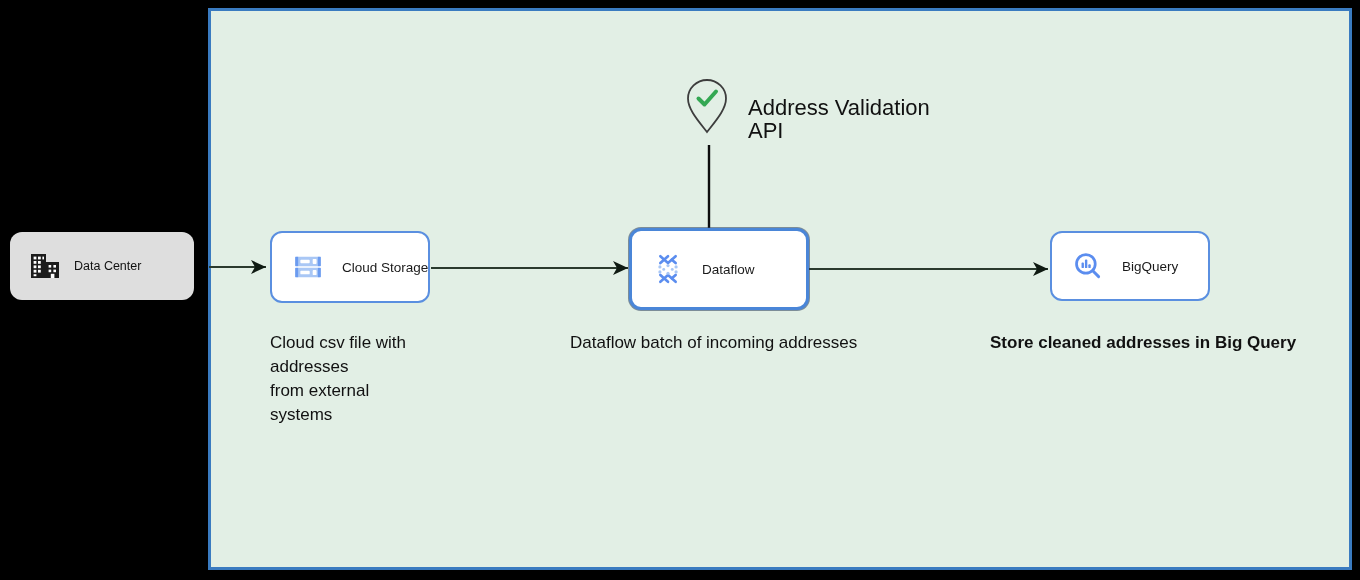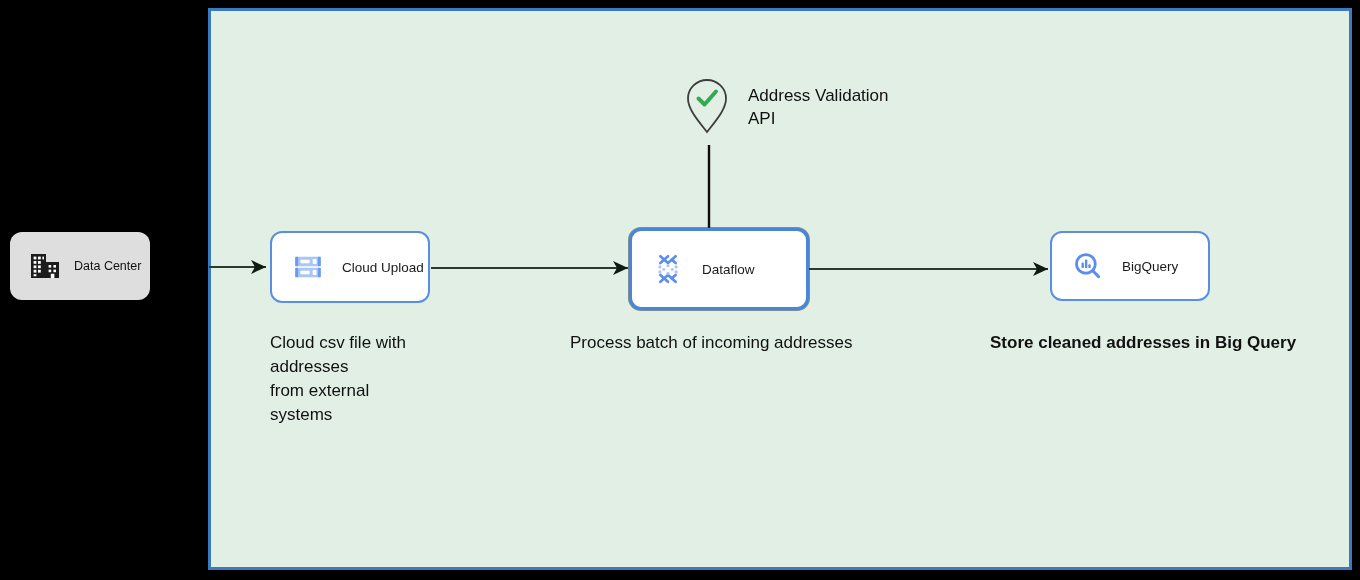--- a/index.html
+++ b/index.html
@@ -56,21 +56,21 @@
     font-size: 13.5px;
     color: #1A1A1A;
     white-space: nowrap;
   }
 
   
   #datacenter {
     position: absolute;
     left: 10px;
     top: 232px;
-    width: 140px;
+    width: 184px;
     height: 68px;
     box-sizing: border-box;
     background: #DEDEDE;
     border-radius: 12px;
     display: flex;
     align-items: center;
   }
   #datacenter .glyph {
     width: 34px;
     height: 34px;
@@ -94,22 +94,22 @@
     display: flex;
     align-items: flex-start;
   }
   #ext-service .glyph {
     width: 46px;
     height: 60px;
     flex: 0 0 auto;
   }
   #ext-service .ext-label {
     margin-left: 18px;
-    margin-top: 8px;
-    font-size: 17px;
+    margin-top: 20px;
+    font-size: 22px;
     line-height: 23px;
     color: #111111;
     white-space: pre-line;
   }
 
   
   .caption {
     position: absolute;
     font-size: 17px;
     line-height: 24px;
@@ -201,21 +201,21 @@
         </g>
         <g>
           <rect x="5" y="21" width="30" height="11" rx="1.5" fill="#A9C7F5"></rect>
           <rect x="5" y="21" width="3.4" height="11" fill="#6B9BF0"></rect>
           <rect x="31.6" y="21" width="3.4" height="11" fill="#6B9BF0"></rect>
           <rect x="11" y="24.5" width="11" height="4" rx="1" fill="#FFFFFF"></rect>
           <rect x="25.5" y="23.6" width="4.6" height="5.8" rx="1" fill="#FFFFFF"></rect>
         </g>
       </svg>
     </span>
-    <span class="node-label">Cloud Upload</span>
+    <span class="node-label">Cloud Storage</span>
   </div>
 
   <div class="node selected" id="node-dataflow" style="left:629px; top:228px; width:180px; height:82px;">
     <span class="glyph">
       <svg viewBox="0 0 40 40" width="34" height="34" xmlns="http://www.w3.org/2000/svg">
         <g stroke="#5B8DEF" stroke-width="3.1" fill="none" stroke-linecap="round">
           <path d="M11,5 L20,13 L29,5"></path>
           <path d="M11,13 L20,5"></path>
           <path d="M29,13 L24.5,9"></path>
           <path d="M11,35 L20,27 L29,35"></path>
@@ -261,17 +261,17 @@
     </span>
     <span class="ext-label">Address Validation
 API</span>
   </div>
 
   <div class="caption" id="caption-storage">Cloud csv file with
 addresses
 from external
 systems</div>
 
-  <div class="caption" id="caption-dataflow">Process batch of incoming addresses</div>
+  <div class="caption" id="caption-dataflow">Dataflow batch of incoming addresses</div>
 
   <div class="caption" id="caption-bigquery">Store cleaned addresses in Big Query</div>
 
 </div>
 
 </body></html>

